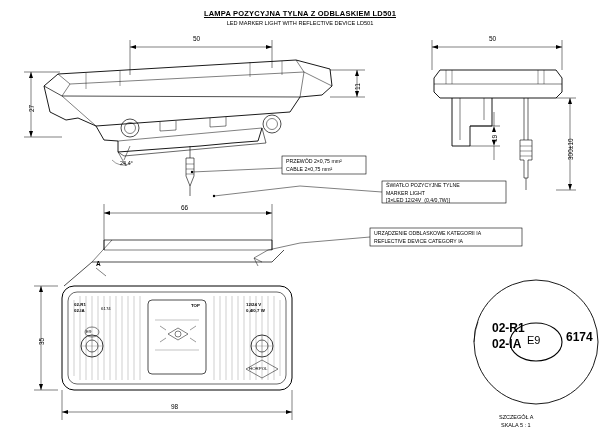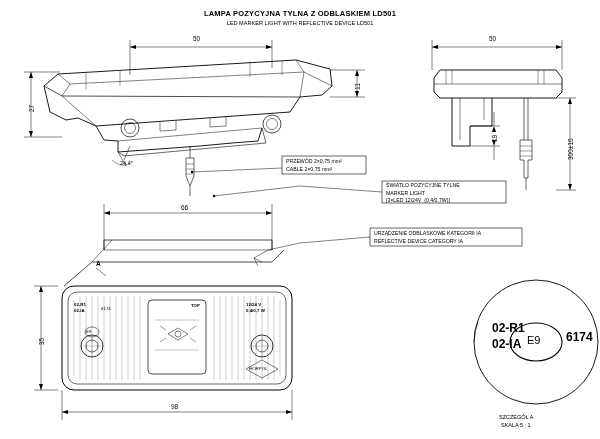--- a/index.html
+++ b/index.html
@@ -7,21 +7,21 @@
     width:600px;height:439px;
     background:#ffffff;
     font-family:"Liberation Sans", sans-serif;
     color:#000;
     position:relative;
     overflow:hidden;
   }
   .stage{position:absolute;left:0;top:0;width:600px;height:439px;}
   svg{position:absolute;left:0;top:0;width:600px;height:439px;}
   .txt{position:absolute;white-space:pre;line-height:1.15;}
-  .title{left:0;top:10px;width:600px;text-align:center;font-size:7.5px;font-weight:bold;letter-spacing:.2px;}
+  .title{left:0;top:10px;width:600px;text-align:center;font-size:7.5px;font-weight:bold;letter-spacing:.2px;text-decoration:underline;}
   .subtitle{left:0;top:20px;width:600px;text-align:center;font-size:5.6px;}
   .dim{font-size:6.5px;}
   .small{font-size:5.5px;}
   .tiny{font-size:4.4px;}
   .box-note{font-size:5.2px;line-height:1.25;}
   .rot90{transform:rotate(-90deg);transform-origin:left top;}
   .bold{font-weight:bold;}
 </style>
 </head>
 <body>

